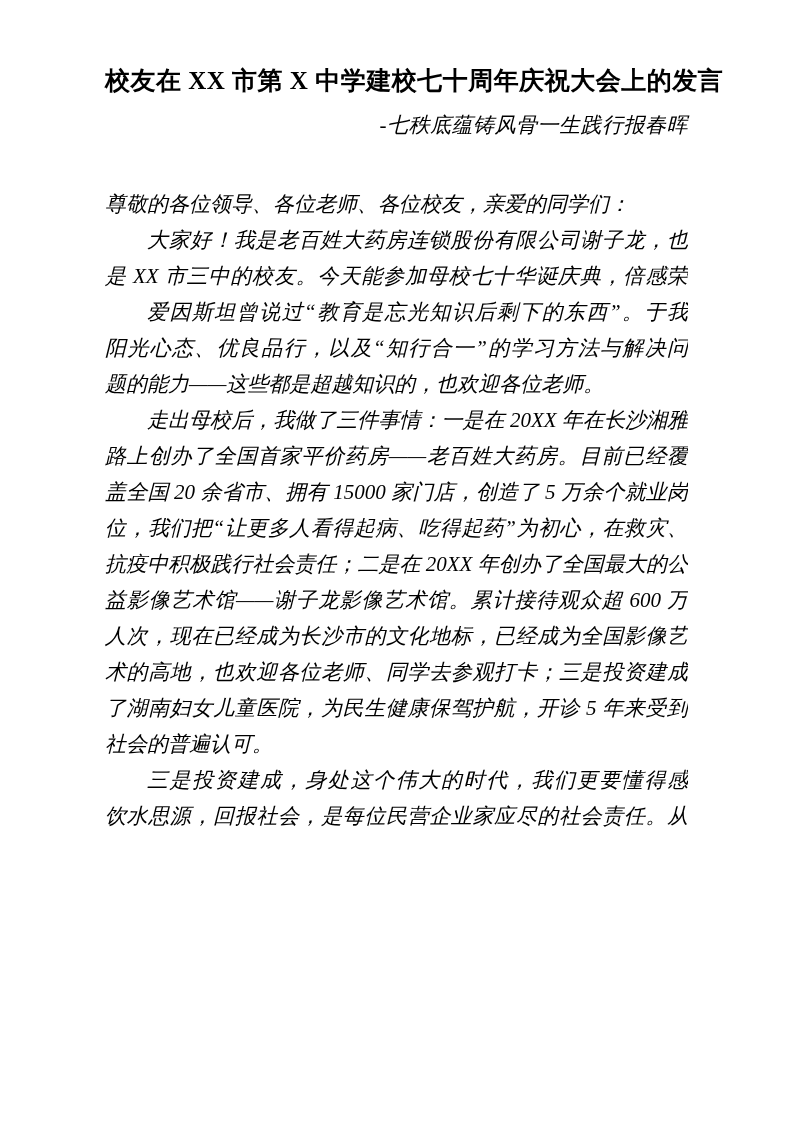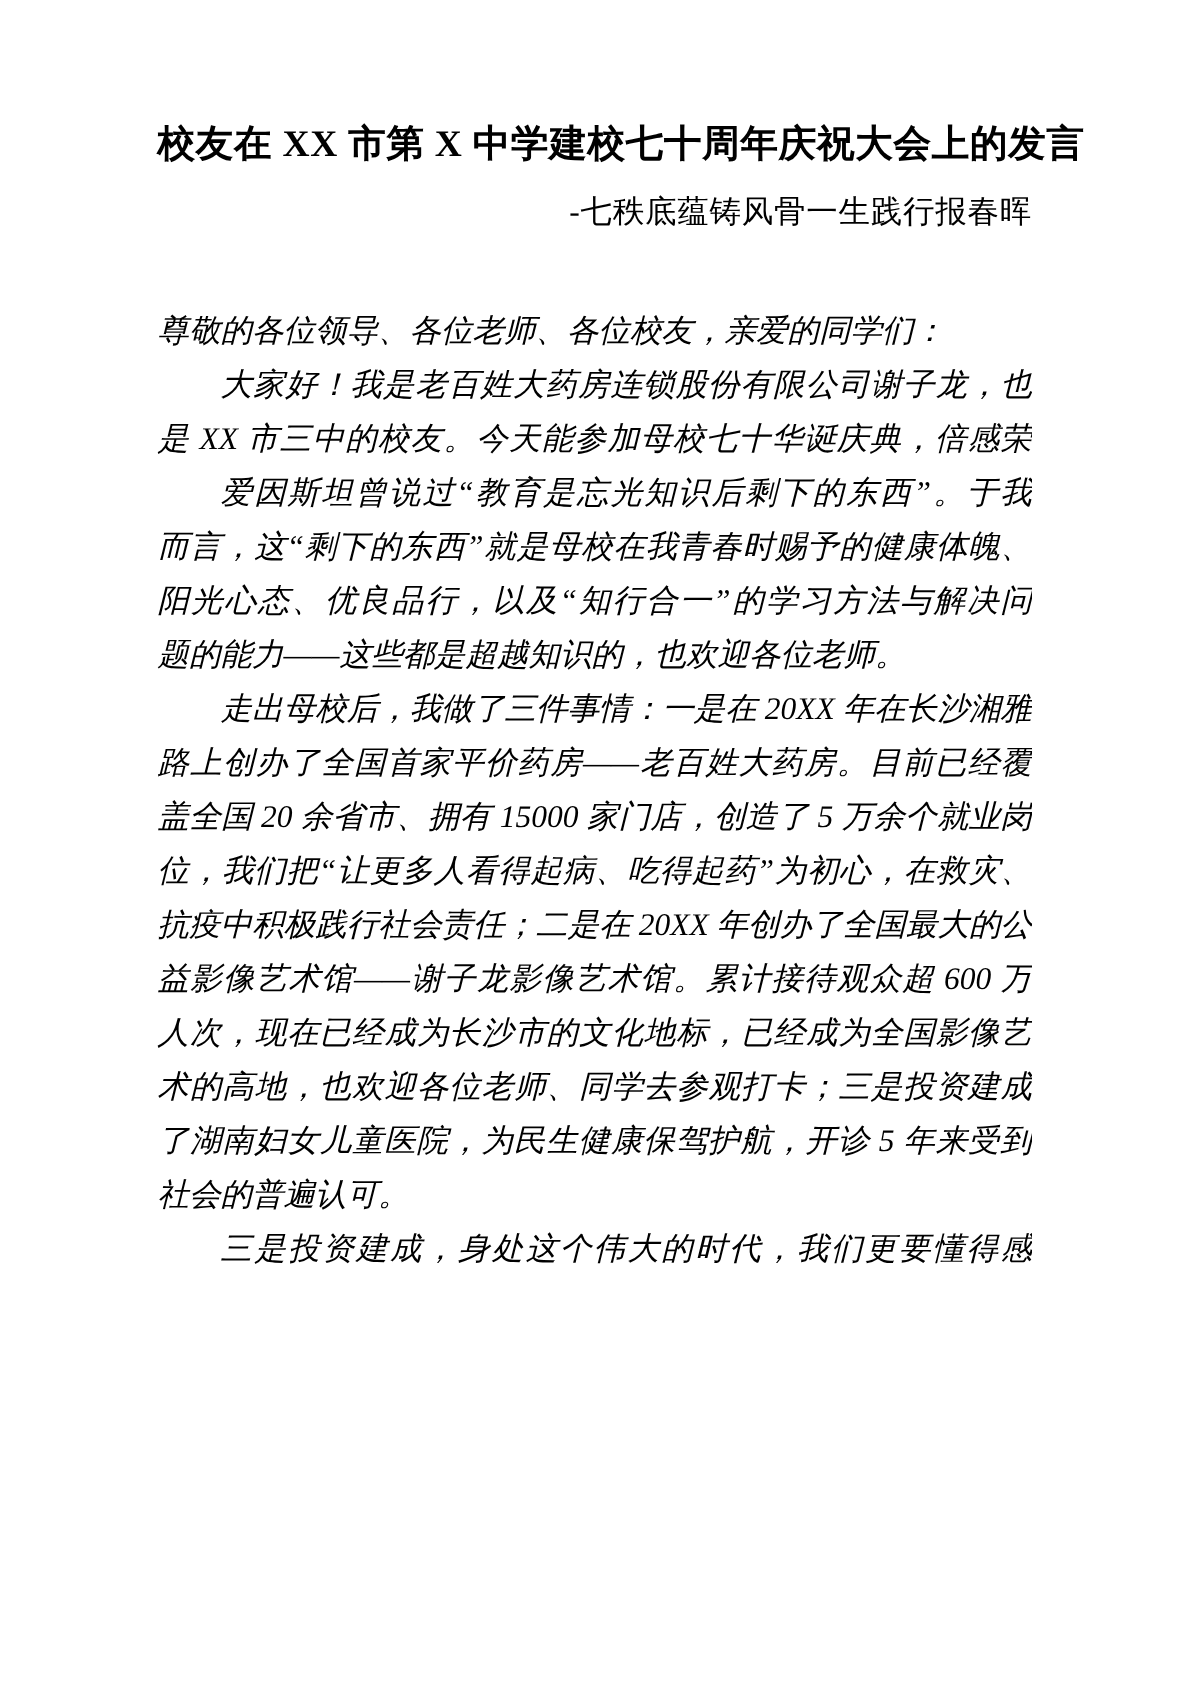--- a/index.html
+++ b/index.html
@@ -11,38 +11,39 @@
     width: 793px;
     height: 1122px;
     overflow: hidden;
     font-family: "Liberation Serif", "DejaVu Serif", serif;
     color: #000000;
   }
   .page {
     box-sizing: border-box;
     width: 793px;
     height: 1122px;
-    padding: 80px 105px 0 105px;
+    padding: 64px 105px 0 105px;
     background: #ffffff;
   }
   .doc-title {
     margin: 0 0 12px 0;
     font-size: 25px;
     font-weight: bold;
     line-height: 34px;
     text-align: center;
     letter-spacing: 0.5px;
     white-space: nowrap;
   }
   .doc-subtitle {
     margin: 0 0 46px 0;
     font-size: 21px;
     line-height: 30px;
     text-align: right;
     letter-spacing: 0.5px;
+    font-style: italic;
   }
   .doc-body {
     font-size: 21px;
     font-style: italic;
   }
   .paragraph {
     margin: 0;
   }
   .text-line {
     line-height: 36px;
@@ -69,33 +70,33 @@
   <div class="doc-body" id="doc-body">
       <div class="paragraph">
         <div class="text-line">尊敬的各位领导、各位老师、各位校友，亲爱的同学们：</div>
       </div>
       <div class="paragraph">
         <div class="text-line fill indent">大家好！我是老百姓大药房连锁股份有限公司谢子龙，也</div>
         <div class="text-line fill">是 XX 市三中的校友。今天能参加母校七十华诞庆典，倍感荣幸。</div>
       </div>
       <div class="paragraph">
         <div class="text-line fill indent">爱因斯坦曾说过“教育是忘光知识后剩下的东西”。于我</div>
-        <div class="text-line fill">而言，这“剩下的东西”就是母校在我青春时赐予的健康体魄、</div>
         <div class="text-line fill">阳光心态、优良品行，以及“知行合一”的学习方法与解决问</div>
         <div class="text-line">题的能力——这些都是超越知识的，也欢迎各位老师。</div>
       </div>
       <div class="paragraph">
         <div class="text-line fill indent">走出母校后，我做了三件事情：一是在 20XX 年在长沙湘雅</div>
         <div class="text-line fill">路上创办了全国首家平价药房——老百姓大药房。目前已经覆</div>
         <div class="text-line fill">盖全国 20 余省市、拥有 15000 家门店，创造了 5 万余个就业岗</div>
         <div class="text-line fill">位，我们把“让更多人看得起病、吃得起药”为初心，在救灾、</div>
         <div class="text-line fill">抗疫中积极践行社会责任；二是在 20XX 年创办了全国最大的公</div>
         <div class="text-line fill">益影像艺术馆——谢子龙影像艺术馆。累计接待观众超 600 万</div>
         <div class="text-line fill">人次，现在已经成为长沙市的文化地标，已经成为全国影像艺</div>
         <div class="text-line fill">术的高地，也欢迎各位老师、同学去参观打卡；三是投资建成</div>
         <div class="text-line fill">了湖南妇女儿童医院，为民生健康保驾护航，开诊 5 年来受到</div>
         <div class="text-line">社会的普遍认可。</div>
       </div>
       <div class="paragraph">
         <div class="text-line fill indent">三是投资建成，身处这个伟大的时代，我们更要懂得感恩。</div>
+        <div class="text-line fill">饮水思源，回报社会，是每位民营企业家应尽的社会责任。从</div>
       </div>
     </div>
 </div>
 
 </body></html>

